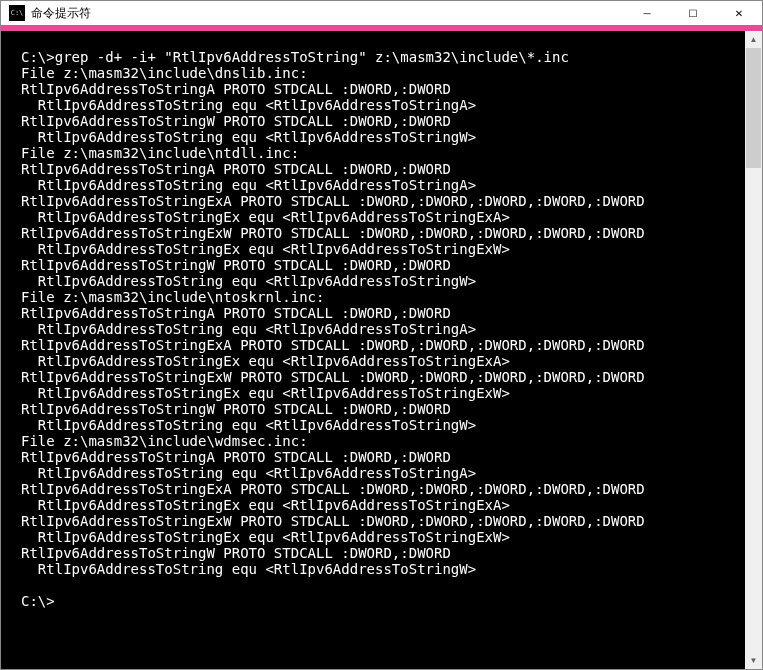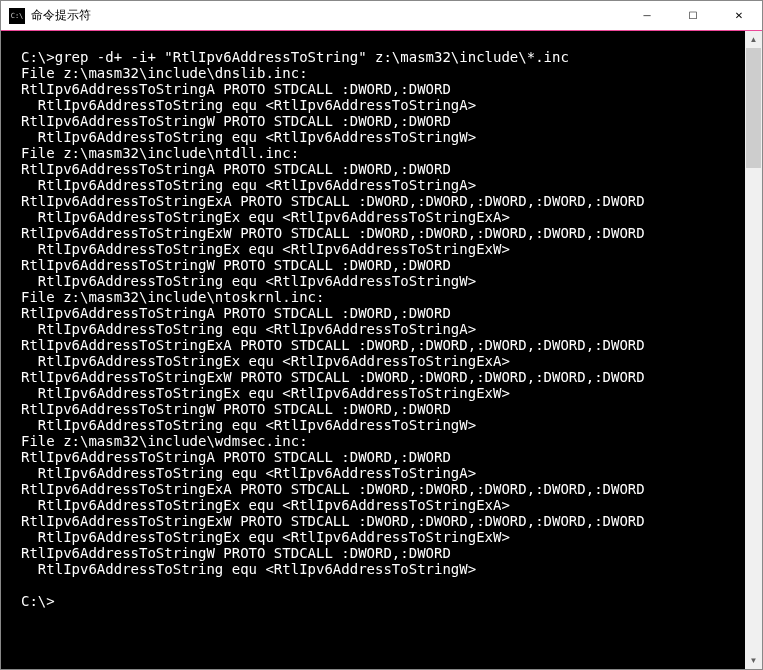--- a/index.html
+++ b/index.html
@@ -20,21 +20,21 @@
       background: #fff;
       border: 1px solid #888;
       display: flex;
       flex-direction: column;
     }
     .titlebar {
       height: 30px;
       background: #fff;
       display: flex;
       align-items: center;
-      border-bottom: 1px solid #ec4899;
+      border-bottom: 6px solid #ec4899;
     }
     .title-icon {
       width: 16px;
       height: 16px;
       margin-left: 8px;
       margin-right: 6px;
       background: #000;
       position: relative;
       display: flex;
       align-items: center;

